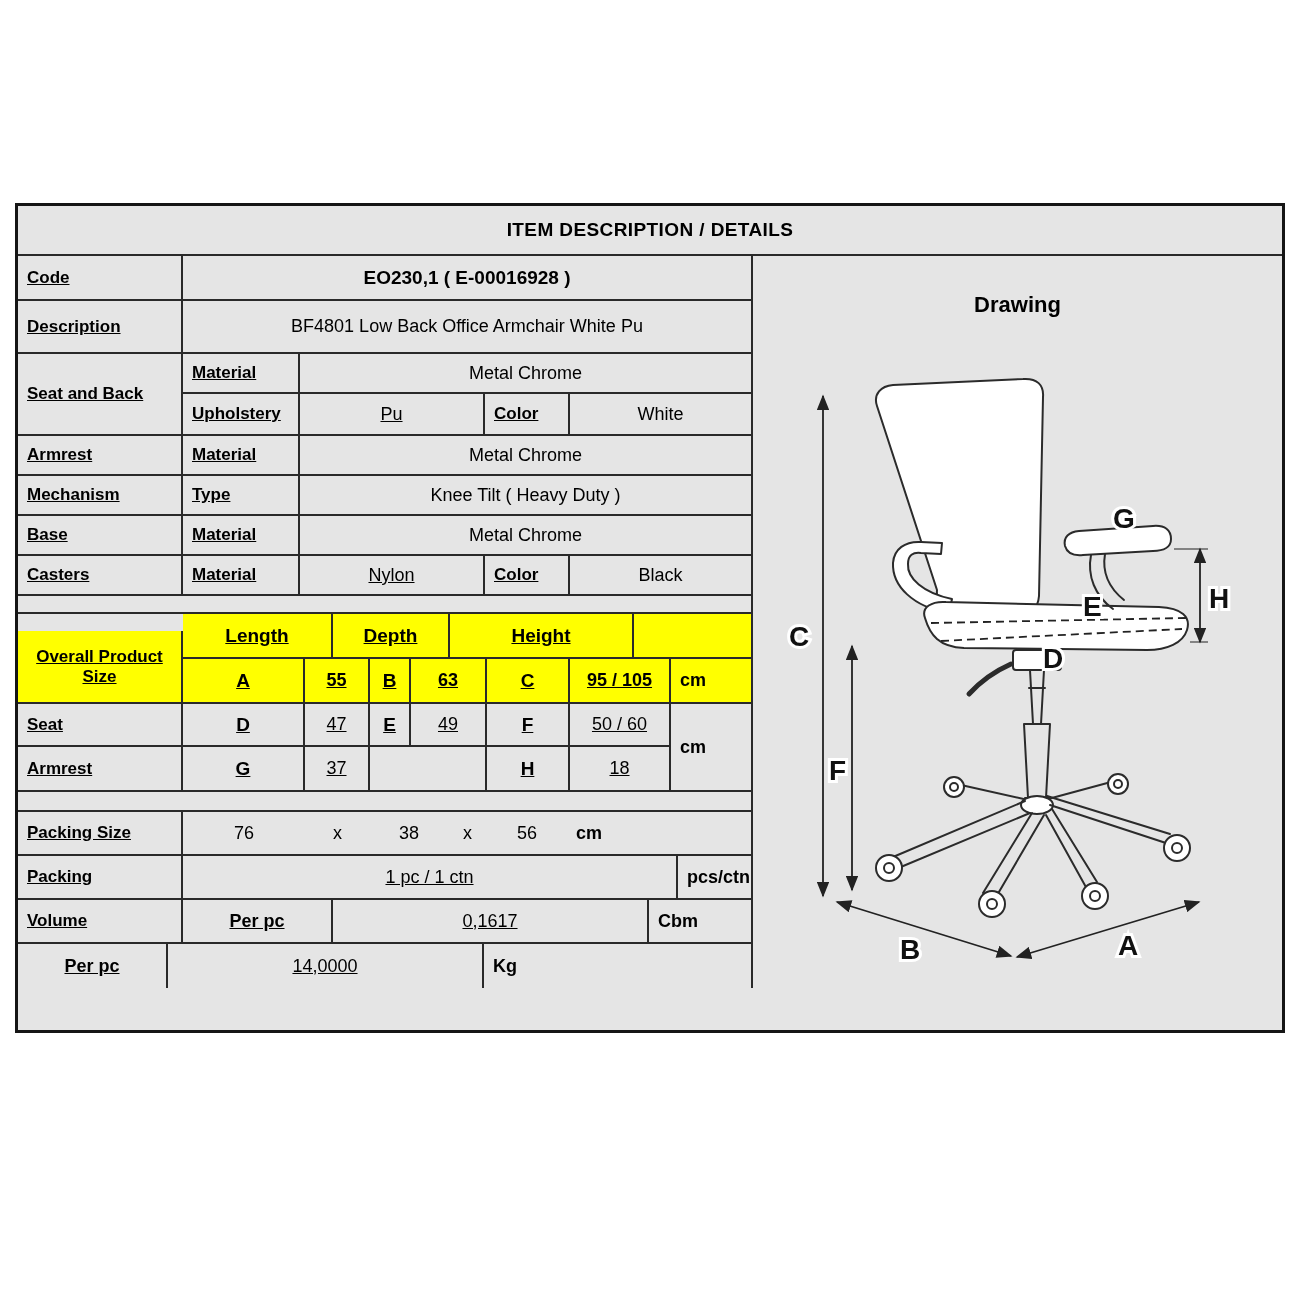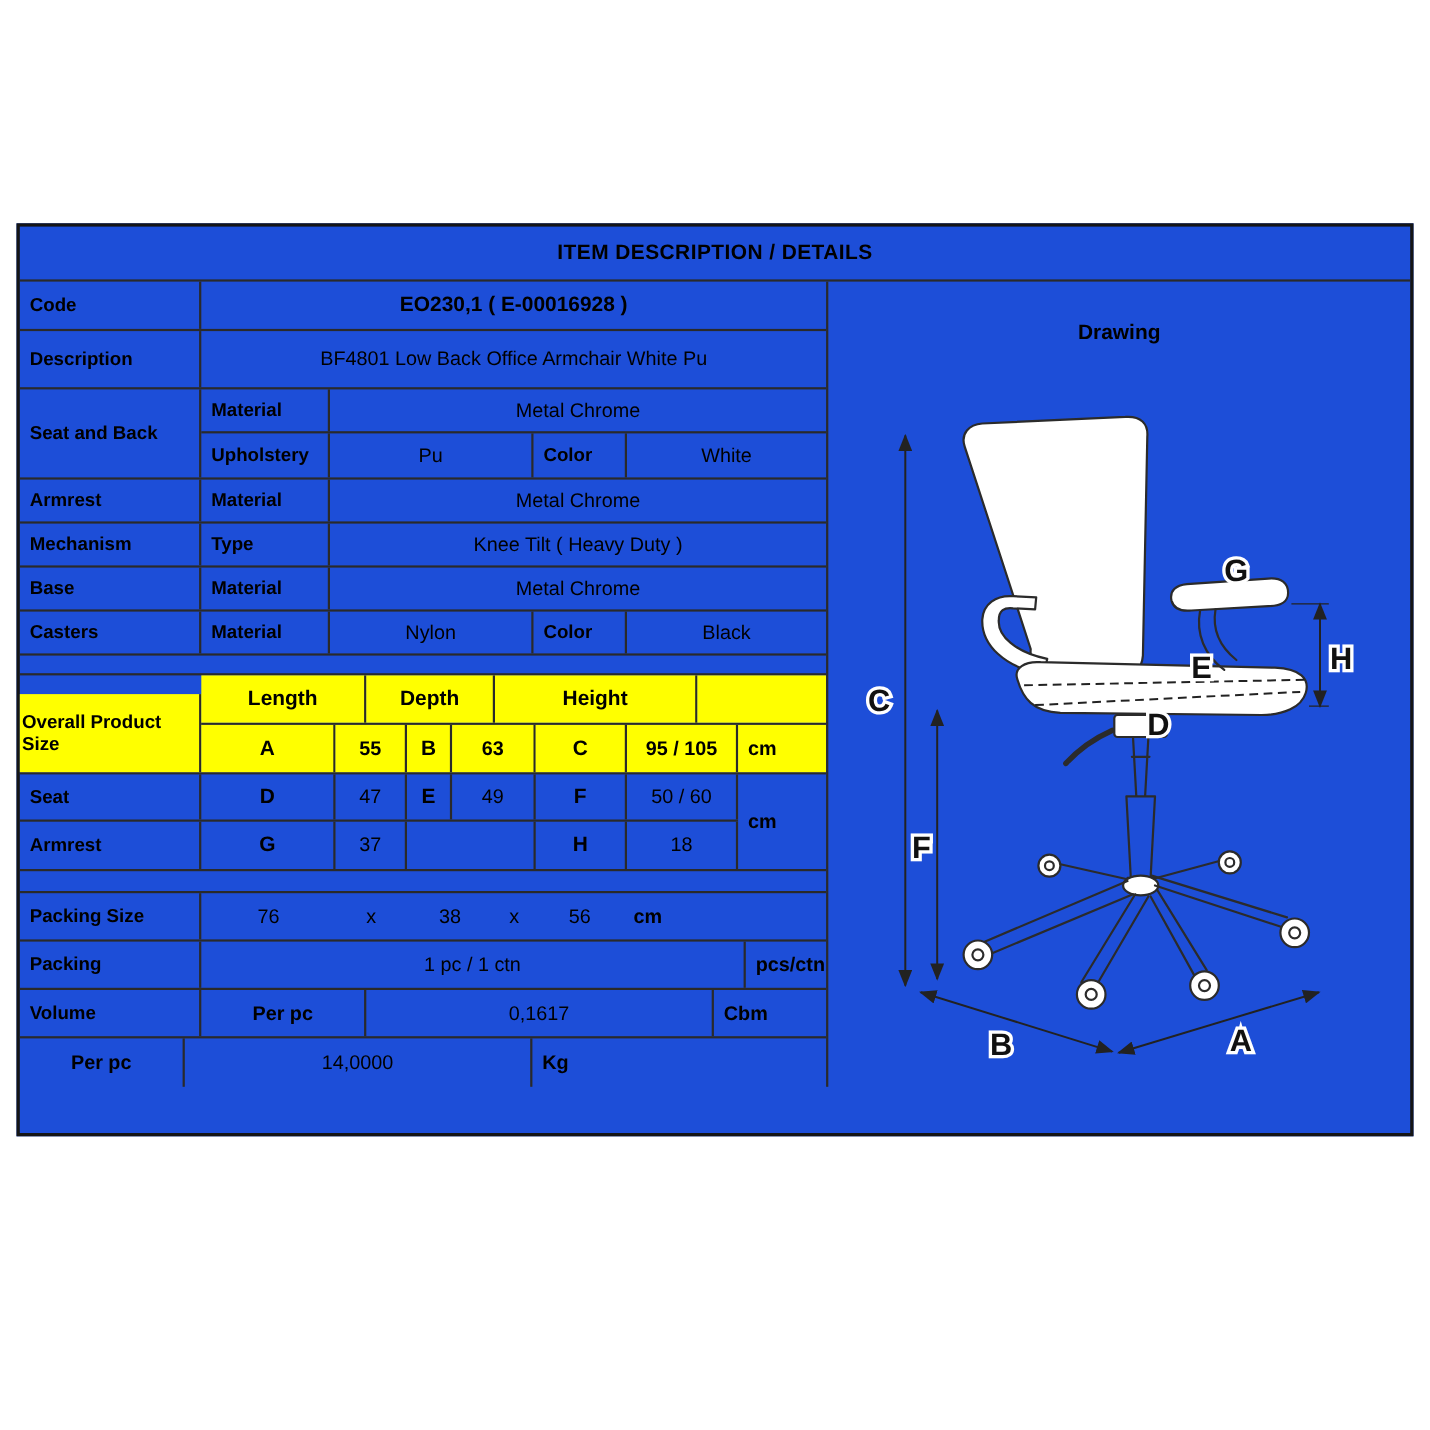--- a/index.html
+++ b/index.html
@@ -1,51 +1,51 @@
 <!DOCTYPE html>
 <html style="--hl: #ffff00;"><head>
 <meta charset="utf-8">
 <style>
   * { box-sizing: border-box; margin: 0; padding: 0; }
   html,body { width:1300px; height:1300px; background:#ffffff; }
   body { font-family:"Liberation Sans", sans-serif; color:#000; position:relative; }
 
   .sheet { position:absolute; left:15px; top:203px; width:1270px; height:830px;
-           border:3px solid #151515; display:flex; flex-direction:column; background:#1d4ed8; }
+           border:3px solid #151515; display:flex; flex-direction:column; background:#e5e5e5; }
 
   .title-row { height:50px; border-bottom:2px solid #2a2a2a; display:flex; align-items:center;
                justify-content:center; font-weight:700; font-size:19px; letter-spacing:.4px; }
 
   .body-row { display:flex; height:732px; }
   .left-col { width:733px; display:flex; flex-direction:column; }
   .right-col { flex:1; border-left:2px solid #2a2a2a; position:relative; overflow:hidden; }
 
   .r { display:flex; border-bottom:2px solid #2a2a2a; flex:0 0 auto; }
   .r.nb { border-bottom:none; }
   .c { display:flex; align-items:center; padding:0 9px; font-size:18px; overflow:hidden; white-space:nowrap; }
-  .br { border-right:2px solid #2a2a2a; }
+  .br { border-right:2px solid #2a2a2a;text-decoration:underline; }
   .bold { font-weight:700; }
   .lab { font-weight:700; font-size:17px; }
   .center { justify-content:center; padding:16px 2px; }
   .fill { flex:1; }
   .subcol { display:flex; flex-direction:column; }
   .yellow { background:var(--hl, #ffff00); }
   .fs19 { font-size:19px; }
-  .wrapc { white-space:normal; line-height:1.15;margin-top:17px; }
+  .wrapc { white-space:normal; text-align:center; line-height:1.15;margin-top:17px; }
 
   .h45{height:45px}.h53{height:53px}.h82{height:82px}.h40{height:40px}.h18{height:18px}
   .h90{height:90px}.h88{height:88px}.h20{height:20px}.h44{height:44px}.h43{height:43px}.h45i{height:45px}
 
   .w165{width:165px}.w117{width:117px}.w185{width:185px}.w85{width:85px}.w187{width:150px}
   .w184{width:184px}.w122{width:122px}.w65{width:65px}.w41{width:41px}.w76{width:76px}
   .w83{width:83px}.w101{width:101px}.w495{width:495px}.w308{width:316px}.w78{width:78px}
   .w39{width:39px}.w80{width:80px}.w60{width:60px}.w653{width:653px}
 
   .drawing-label { position:absolute; top:36px; left:0; width:100%; text-align:center;
-                   font-weight:700; font-size:19px; z-index:2; }
+                   font-weight:700; font-size:22px; z-index:2; }
   .right-col svg { position:absolute; top:0; left:0; }
 
   .date-row { height:42px; border-top:2px solid #2a2a2a; display:flex; align-items:center;
               justify-content:center; font-weight:700; font-size:17px; }
 
   .dimtext { font-family:"Liberation Sans", sans-serif; font-weight:700; font-size:28px;
              fill:#111; stroke:#fff; stroke-width:6px; paint-order:stroke; }
 </style>
 </head>
 <body>

